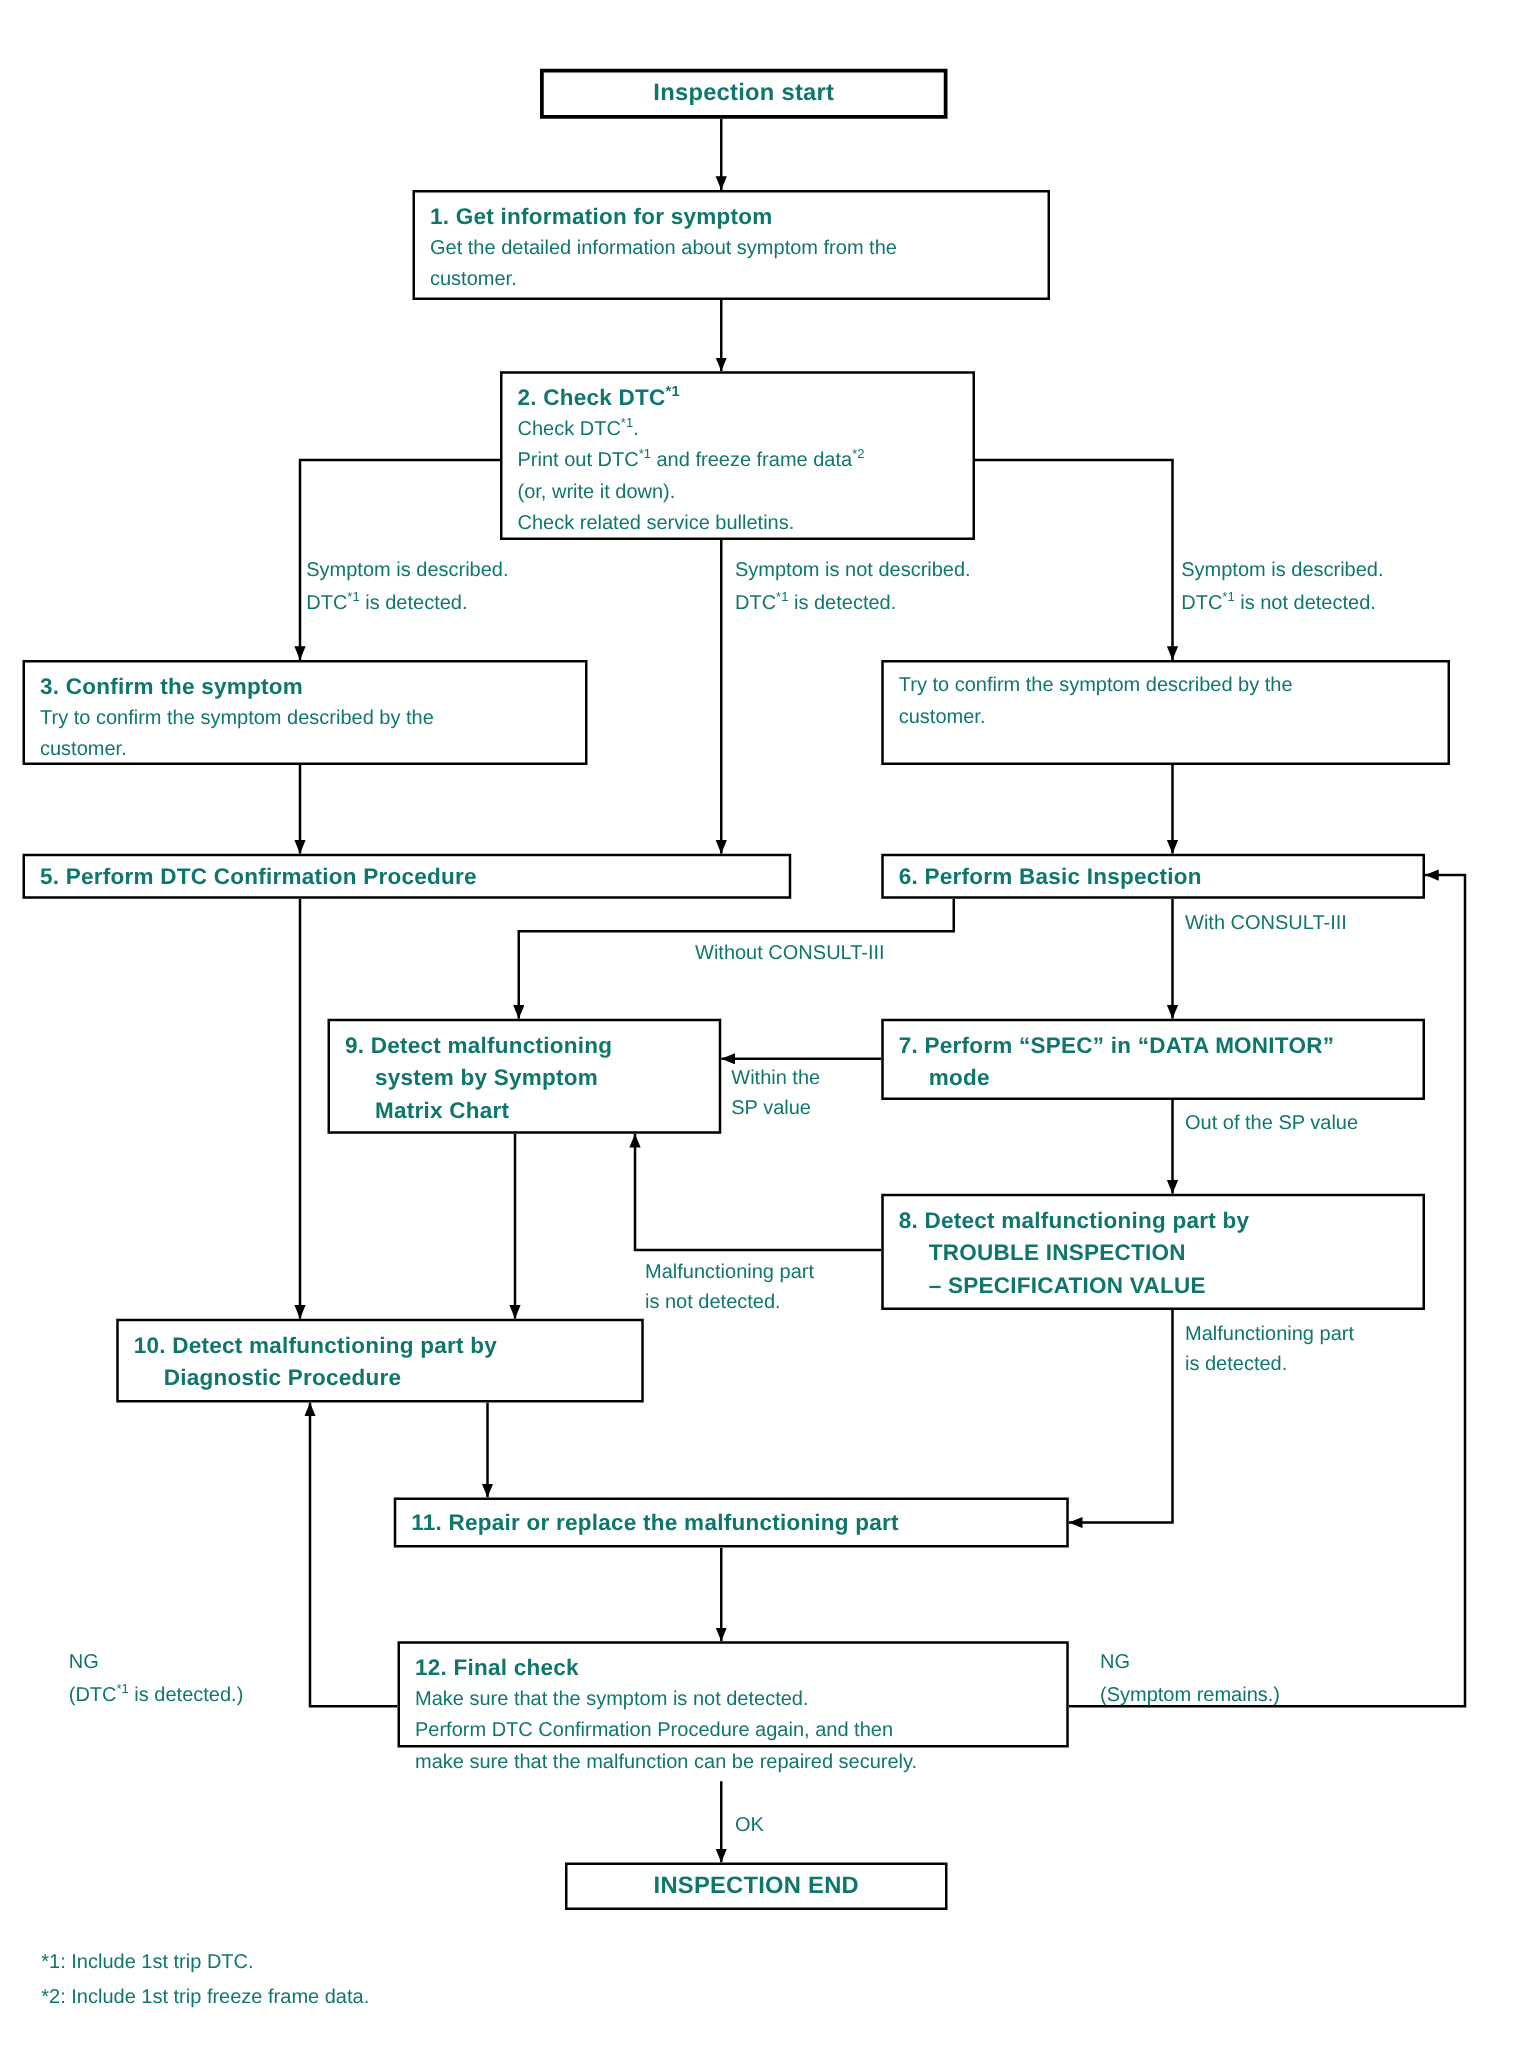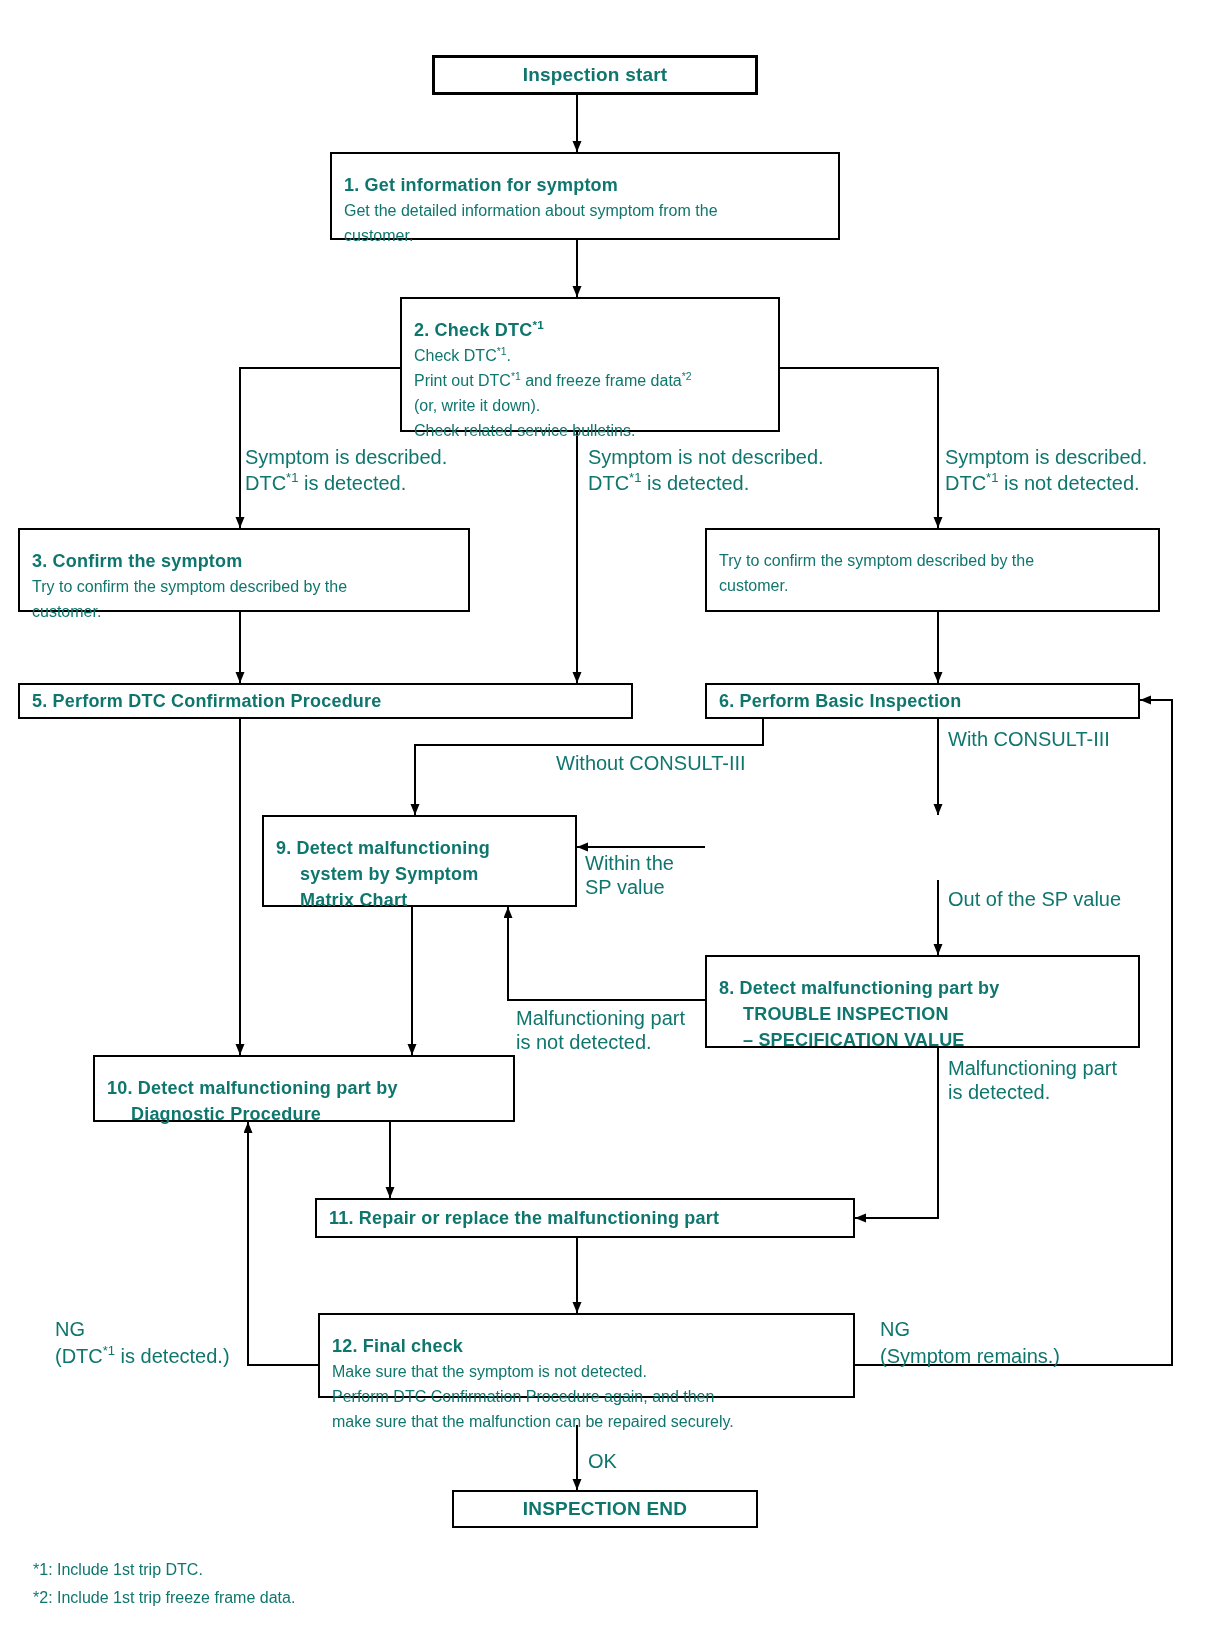--- a/index.html
+++ b/index.html
@@ -1,28 +1,28 @@
 <!DOCTYPE html>
 <html><head>
 <meta charset="utf-8">
 <style>
   html,body{margin:0;padding:0;background:#fff;}
   .canvas{position:relative;width:1216px;height:1644px;background:#fff;
           font-family:Liberation Sans, sans-serif;color:#0f766e;overflow:hidden;}
   svg.connectors{position:absolute;left:0;top:0;width:1216px;height:1644px;}
   .node{position:absolute;border:2px solid #000;background:#fff;
-        padding:18px 12px;box-sizing:border-box;}
+        padding:6px 12px;box-sizing:border-box;}
   .node.thick{border-width:3px;}
   .node.center{display:flex;align-items:center;justify-content:center;padding:0;}
   .node.bar{display:flex;align-items:center;padding:0 6px 0 12px;}
   .nt{font-weight:bold;font-size:18px;line-height:26px;letter-spacing:.2px;}
   .big{font-size:19px;}
   .t2{padding-left:24px;}
   .nb{font-size:16px;line-height:25px;}
-  .lbl{position:absolute;font-size:20px;line-height:26px;white-space:nowrap;}
+  .lbl{position:absolute;font-size:16px;line-height:26px;white-space:nowrap;}
   sup{font-size:0.65em;line-height:0;}
   .footnotes{position:absolute;left:33px;top:1556px;font-size:16px;line-height:28px;}
 </style>
 </head>
 <body>
 
 <div class="canvas">
 
   <svg class="connectors" viewBox="0 0 1216 1644" xmlns="http://www.w3.org/2000/svg">
     <defs>
@@ -84,20 +84,24 @@
   </div>
 
   <div class="node bar" style="left:18px;top:683px;width:615px;height:36px">
     <div class="nt">5. Perform DTC Confirmation Procedure</div>
   </div>
 
   <div class="node bar" style="left:705px;top:683px;width:435px;height:36px">
     <div class="nt">6. Perform Basic Inspection</div>
   </div>
 
+  <div class="node" style="left:705px;top:815px;width:435px;height:65px">
+    <div class="nt">7. Perform “SPEC” in “DATA MONITOR”</div>
+    <div class="nt t2">mode</div>
+  </div>
 
   <div class="node" style="left:705px;top:955px;width:435px;height:93px">
     <div class="nt">8. Detect malfunctioning part by</div>
     <div class="nt t2">TROUBLE INSPECTION</div>
     <div class="nt t2">– SPECIFICATION VALUE</div>
   </div>
 
   <div class="node" style="left:262px;top:815px;width:315px;height:92px">
     <div class="nt">9. Detect malfunctioning</div>
     <div class="nt t2">system by Symptom</div>

